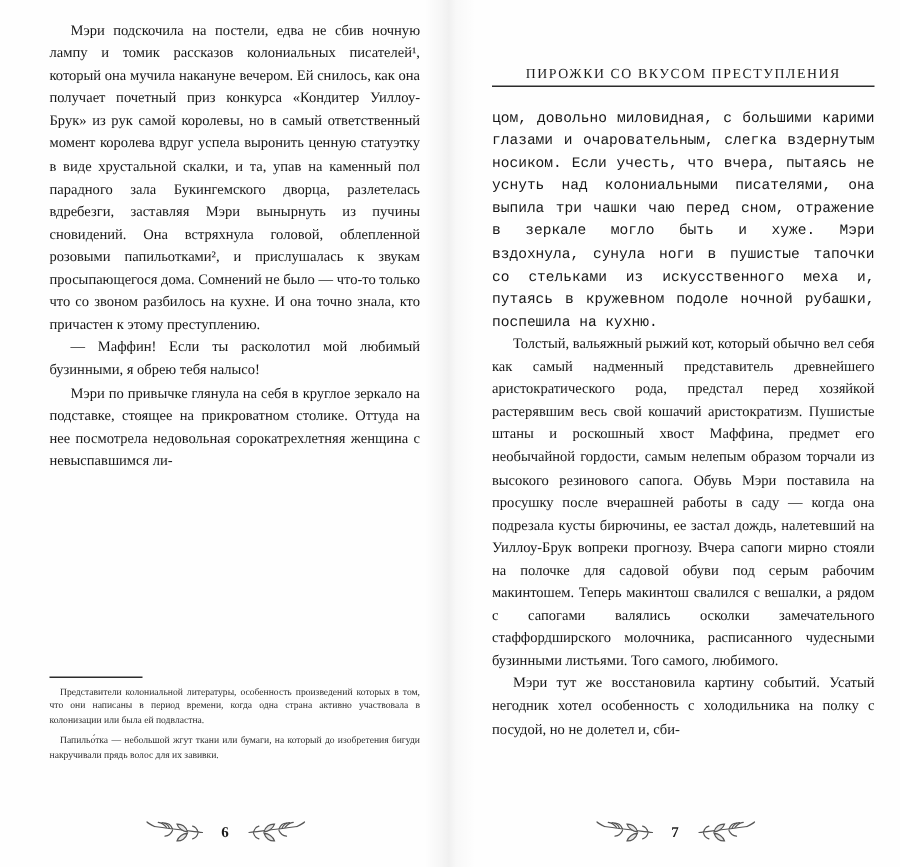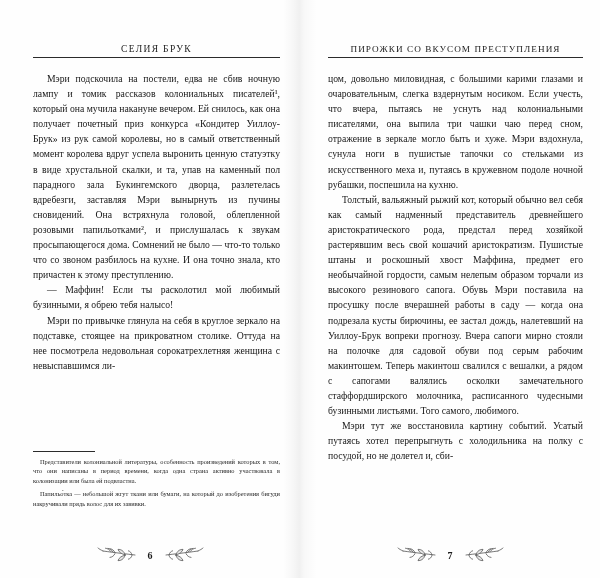--- a/index.html
+++ b/index.html
@@ -82,20 +82,21 @@
     text-justify: inter-word;
     color: #161616;
     hyphens: manual;
   }
   .body-text p {
     margin: 0;
     text-indent: 14px;
   }
   .body-text p.no-indent {
     text-indent: 0;
+    font-family: Liberation Mono, monospace;
   }
   .body-text p.dash-line {
     text-indent: 14px;
   }
   .body-text p:last-child {
     text-align: justify;
   }
 
   
   .footnotes {
@@ -143,24 +144,20 @@
     transform: scaleX(-1);
   }
 </style>
 </head>
 <body>
 
 <div class="spread">
 
   <div class="page page-left">
 
-    <div class="header">
-      <div class="header-text">СЕЛИЯ БРУК</div>
-      <div class="header-rule"></div>
-    </div>
 
     <div class="body-text">
       <p>Мэри подскочила на постели, едва не сбив ночную лампу и томик рассказов колониальных писателей¹, который она мучила накануне вечером. Ей снилось, как она получает почетный приз конкурса «Кондитер Уиллоу-Брук» из рук самой королевы, но в самый ответственный момент королева вдруг успела выронить ценную статуэтку в виде хрустальной скалки, и та, упав на каменный пол парадного зала Букингемского дворца, разлетелась вдребезги, заставляя Мэри вынырнуть из пучины сновидений. Она встряхнула головой, облепленной розовыми папильотками², и прислушалась к звукам просыпающегося дома. Сомнений не было — что-то только что со звоном разбилось на кухне. И она точно знала, кто причастен к этому преступлению.</p>
       <p class="dash-line">— Маффин! Если ты расколотил мой любимый бузинными, я обрею тебя налысо!</p>
       <p>Мэри по привычке глянула на себя в круглое зеркало на подставке, стоящее на прикроватном столике. Оттуда на нее посмотрела недовольная сорокатрехлетняя женщина с невыспавшимся ли-</p>
     </div>
 
     <div class="footnotes">
       <div class="footnote-rule"></div>
       <p class="footnote">Представители колониальной литературы, особенность произведений которых в том, что они написаны в период времени, когда одна страна активно участвовала в колонизации или была ей подвластна.</p>
@@ -207,21 +204,21 @@
   <div class="page page-right">
 
     <div class="header">
       <div class="header-text">ПИРОЖКИ СО ВКУСОМ ПРЕСТУПЛЕНИЯ</div>
       <div class="header-rule"></div>
     </div>
 
     <div class="body-text">
       <p class="no-indent">цом, довольно миловидная, с большими карими глазами и очаровательным, слегка вздернутым носиком. Если учесть, что вчера, пытаясь не уснуть над колониальными писателями, она выпила три чашки чаю перед сном, отражение в зеркале могло быть и хуже. Мэри вздохнула, сунула ноги в пушистые тапочки со стельками из искусственного меха и, путаясь в кружевном подоле ночной рубашки, поспешила на кухню.</p>
       <p>Толстый, вальяжный рыжий кот, который обычно вел себя как самый надменный представитель древнейшего аристократического рода, предстал перед хозяйкой растерявшим весь свой кошачий аристократизм. Пушистые штаны и роскошный хвост Маффина, предмет его необычайной гордости, самым нелепым образом торчали из высокого резинового сапога. Обувь Мэри поставила на просушку после вчерашней работы в саду — когда она подрезала кусты бирючины, ее застал дождь, налетевший на Уиллоу-Брук вопреки прогнозу. Вчера сапоги мирно стояли на полочке для садовой обуви под серым рабочим макинтошем. Теперь макинтош свалился с вешалки, а рядом с сапогами валялись осколки замечательного стаффордширского молочника, расписанного чудесными бузинными листьями. Того самого, любимого.</p>
-      <p>Мэри тут же восстановила картину событий. Усатый путаясь хотел перепрыгнуть с холодильника на полку с посудой, но не долетел и, сби-</p>
+      <p>Мэри тут же восстановила картину событий. Усатый негодник хотел особенность с холодильника на полку с посудой, но не долетел и, сби-</p>
     </div>
 
     <div class="folio">
       <span class="ornament flip">
         <svg width="40" height="18" viewBox="0 0 40 18">
           <g stroke="#555" stroke-width="0.8" fill="none" stroke-linecap="round">
             <path d="M2,9 C10,8 20,7 34,5"></path>
             <path d="M34,5 C36,4 38,3 39,2"></path>
             <path d="M12,8.6 C13,5 16,3.2 19,3.4 C18,6.4 15,8.4 12,8.6 Z" fill="#e8e8e8"></path>
             <path d="M12,9.4 C13,13 16,14.8 19,14.6 C18,11.6 15,9.6 12,9.4 Z" fill="#e8e8e8"></path>

